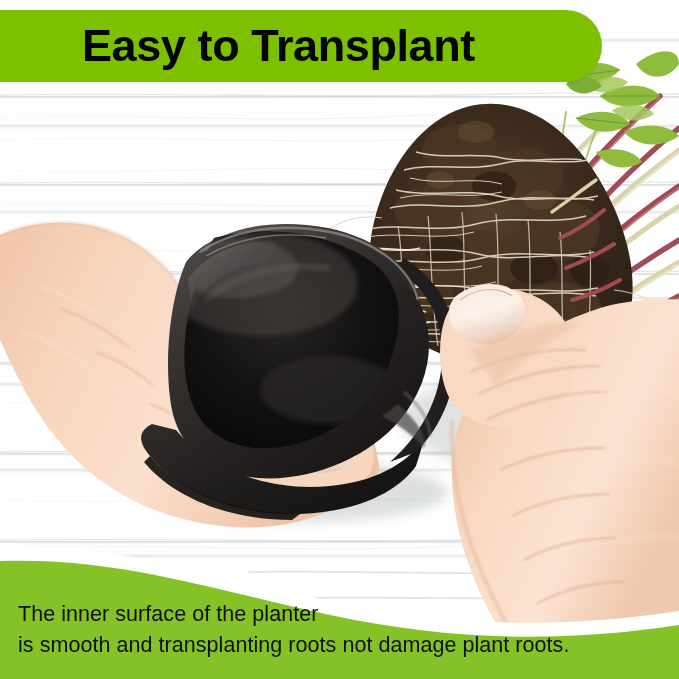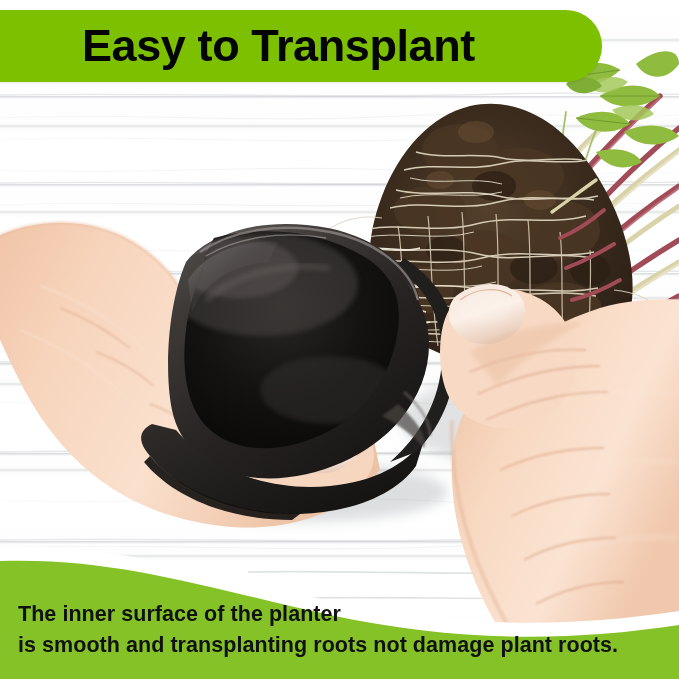--- a/index.html
+++ b/index.html
@@ -105,21 +105,21 @@
     left: 18px;
     bottom: 18px;
     width: 650px;
     color: #111111;
     font-size: 21.5px;
     line-height: 31px;
     font-family: "Liberation Sans", sans-serif;
     font-weight: normal;
     letter-spacing: 0.05px;
   }
-  .footer-text .line { display: block; white-space: nowrap; font-weight: bold; }
+  .footer-text .line { display: block; white-space: nowrap; }
 </style>
 </head>
 <body>
 
 <div id="infographic">
 
   <div class="wood-bg"></div>
 
   <svg class="wood-grain" viewBox="0 0 679 679" preserveAspectRatio="none">
     <defs>

